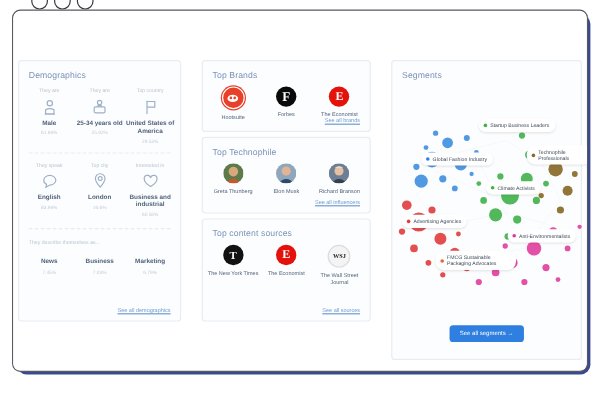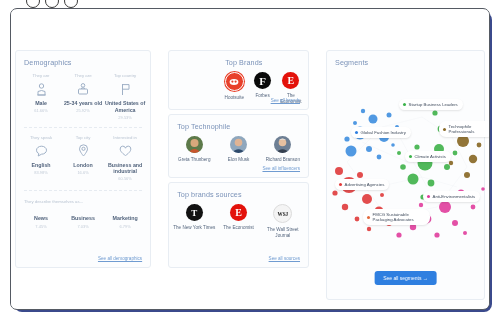--- a/index.html
+++ b/index.html
@@ -66,21 +66,21 @@
   .tile{flex:1;text-align:center;}
   .tile-name{font-size:4.6px;color:#55667e;margin-top:4px;line-height:1.3;}
   .logo{width:17px;height:17px;border-radius:50%;margin:0 auto;display:flex;align-items:center;justify-content:center;font-weight:bold;}
   .logo-hoot{background:#e8402a;color:#fff;font-size:8px;position:relative;border:1.4px solid #fff;box-shadow:0 0 0 1px #e8402a;}
   .logo-forbes{background:#0a0a0a;color:#fff;font-size:11px;font-family:"Liberation Serif",serif;}
   .logo-econ{background:#e3120b;color:#fff;font-size:10px;font-family:"Liberation Serif",serif;}
   .logo-nyt{background:#121212;color:#fff;font-size:9px;font-family:"Liberation Serif",serif;}
   .logo-wsj{background:#f4f4f4;color:#1a1a1a;font-size:5.2px;font-family:"Liberation Serif",serif;border:1px solid #dcdcdc;}
   .av{width:17px;height:17px;border-radius:50%;margin:0 auto;overflow:hidden;}
 
-  .p-brands{height:60px;padding-left:48px;}
+  .p-brands{height:60px;}
   .p-infl{height:64px;}
   .p-src{height:86px;}
 
   
   .p-seg{height:250px;}
   .bubbles{position:absolute;left:0;top:16px;width:167px;height:185px;}
   .seg-tag{
     position:absolute;background:#ffffff;border-radius:7px;
     font-size:4.3px;line-height:1.28;color:#3f4b5c;
     padding:2.5px 5px 2.5px 4px;display:flex;align-items:center;gap:2.5px;
@@ -271,21 +271,21 @@
                       <path d="M1.5 17 Q8.5 9.5 15.5 17 Z" fill="#35404f"></path>
                     </svg>
                 </div>
                 <div class="tile-name">Richard Branson</div>
               </div>
             </div>
             <div class="seeall">See all influencers</div>
           </div>
 
           <div class="panel p-src">
-            <div class="panel-title">Top brands sources</div>
+            <div class="panel-title">Top content sources</div>
             <div class="tiles">
               <div class="tile">
                 <div class="logo logo-nyt">T</div>
                 <div class="tile-name">The New York Times</div>
               </div>
               <div class="tile">
                 <div class="logo logo-econ">E</div>
                 <div class="tile-name">The Economist</div>
               </div>
               <div class="tile">

